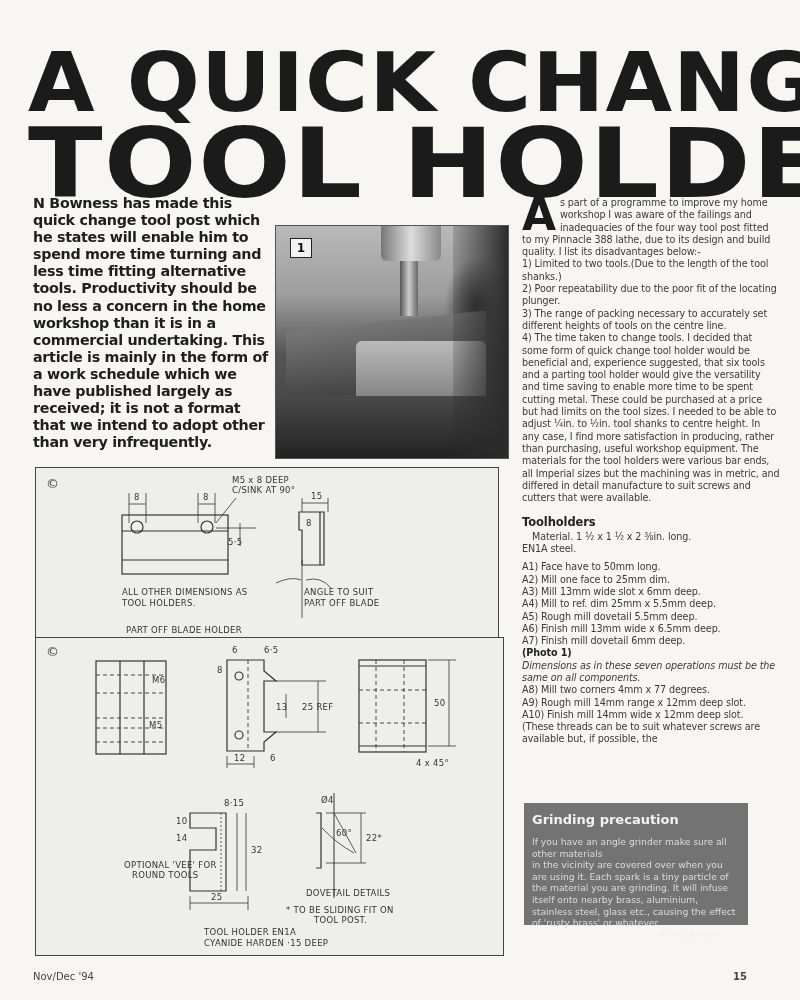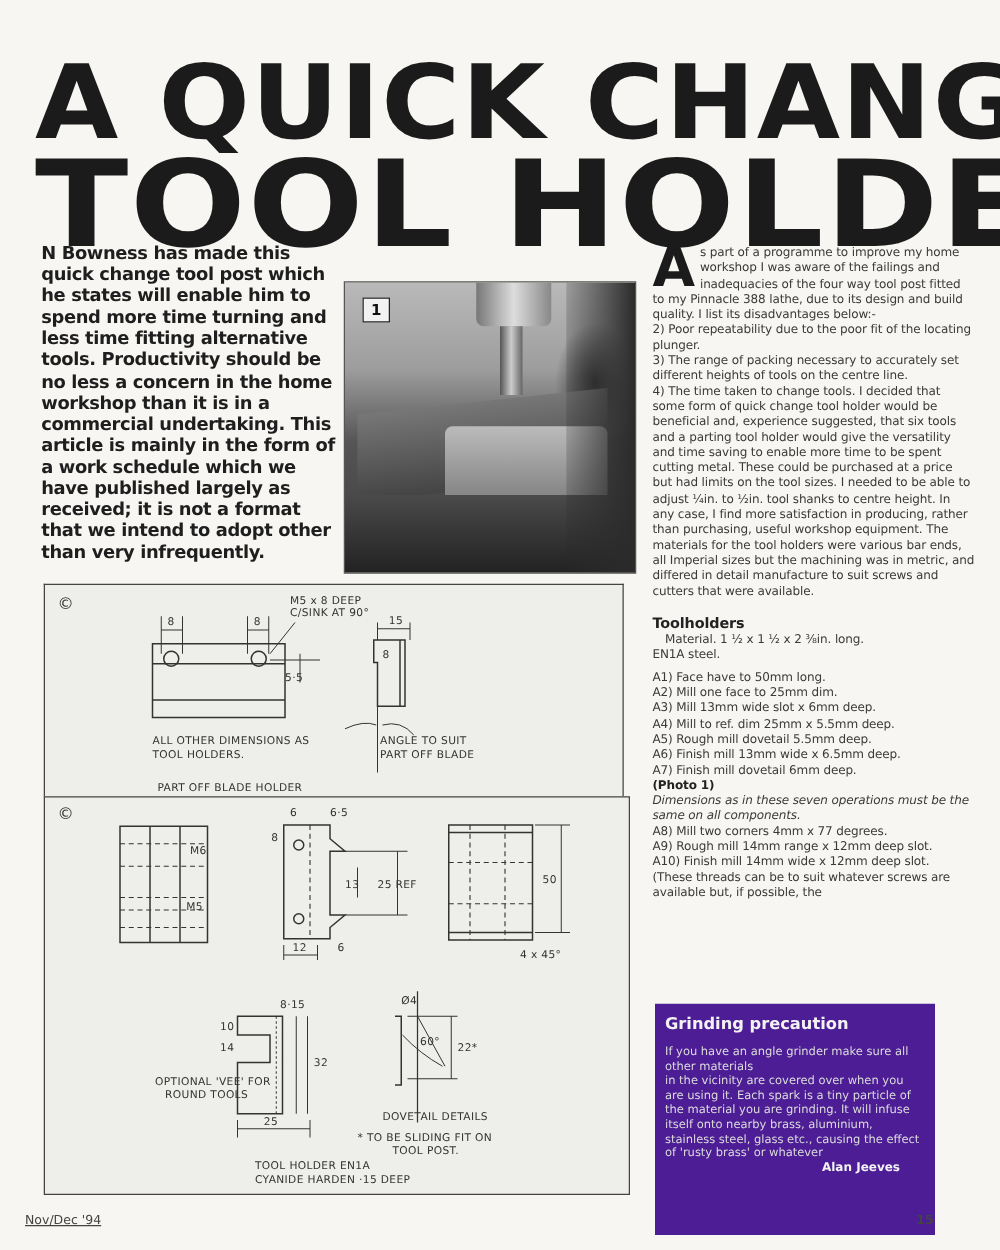--- a/index.html
+++ b/index.html
@@ -57,22 +57,22 @@
   .col-right p { margin: 0; }
   .section-head {
     font-weight: 700; font-size: 11.5px; color: #222; margin-top: 12px; margin-bottom: 2px;
   }
   .indent { padding-left: 10px; }
   .gap { height: 6px; }
   .bold { font-weight: 700; color: #222; }
   .italic { font-style: italic; }
 
   .grind-box {
-    position: absolute; left: 524px; top: 803px; width: 224px; height: 185px;
-    background: #4c1d95; color: #e8e8e8;
+    position: absolute; left: 524px; top: 803px; width: 224px; height: 122px;
+    background: #737373; color: #e8e8e8;
     font-family: "DejaVu Sans", sans-serif;
     padding: 0 8px; box-sizing: border-box;
   }
   .grind-box .title { font-weight: 700; font-size: 13px; margin-top: 9px; color: #f2f2f2; }
   .grind-box .body { font-size: 9.2px; line-height: 11.6px; margin-top: 9px; color: #dcdcdc; }
   .grind-box .author { font-weight: 700; font-size: 9.6px; text-align: right; margin-top: 0px; padding-right: 20px; color: #f2f2f2; }
 
   .diagram1 {
     position: absolute; left: 35px; top: 467px; width: 462px; height: 170px;
     border: 1.3px solid #444; border-bottom: none;
@@ -83,22 +83,22 @@
     border: 1.3px solid #444;
     background: #eeeeea;
   }
   .diagram1 svg, .diagram2 svg { position: absolute; left: 0; top: 0; }
   .dtext { font-family: "DejaVu Sans", sans-serif; font-size: 8.5px; fill: #333; letter-spacing: 0.3px; }
   .copyright {
     position: absolute; font-family: "DejaVu Sans", sans-serif; font-size: 13px; color: #333;
   }
 
   .footer-left {
-    position: absolute; left: 20px; top: 971px;
-    font-family: "DejaVu Sans", sans-serif; font-size: 10px; color: #444; text-decoration: underline;
+    position: absolute; left: 33px; top: 971px;
+    font-family: "DejaVu Sans", sans-serif; font-size: 10px; color: #444;
   }
   .footer-right {
     position: absolute; left: 733px; top: 971px;
     font-family: "DejaVu Sans", sans-serif; font-size: 10px; color: #444; font-weight: 600;
   }
 </style>
 </head>
 <body>
 
 <div class="headline">
@@ -116,20 +116,21 @@
   <div class="base"></div>
   <div class="dark-right"></div>
   <div class="label">1</div>
 </div>
 
 <div class="col-right">
   <div class="dropcap-wrap">
     <span class="dropcap">A</span>
     <p>s part of a programme to improve my home workshop I was aware of the failings and inadequacies of the four way tool post fitted to my Pinnacle 388 lathe, due to its design and build quality. I list its disadvantages below:-</p>
   </div>
+  <p>1) Limited to two tools.(Due to the length of the tool shanks.)</p>
   <p>2) Poor repeatability due to the poor fit of the locating plunger.</p>
   <p>3) The range of packing necessary to accurately set different heights of tools on the centre line.</p>
   <p>4) The time taken to change tools. I decided that some form of quick change tool holder would be beneficial and, experience suggested, that six tools and a parting tool holder would give the versatility and time saving to enable more time to be spent cutting metal. These could be purchased at a price but had limits on the tool sizes. I needed to be able to adjust ¼in. to ½in. tool shanks to centre height. In any case, I find more satisfaction in producing, rather than purchasing, useful workshop equipment. The materials for the tool holders were various bar ends, all Imperial sizes but the machining was in metric, and differed in detail manufacture to suit screws and cutters that were available.</p>
 
   <div class="section-head">Toolholders</div>
   <p class="indent">Material. 1 ½ x 1 ½ x 2 ⅜in. long.</p>
   <p>EN1A steel.</p>
   <div class="gap"></div>
   <p>A1) Face have to 50mm long.</p>
   <p>A2) Mill one face to 25mm dim.</p>

